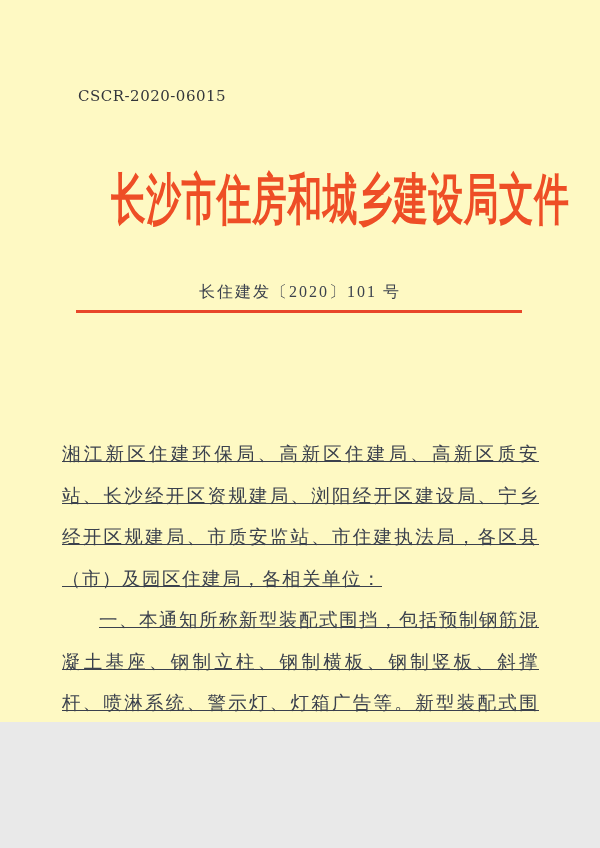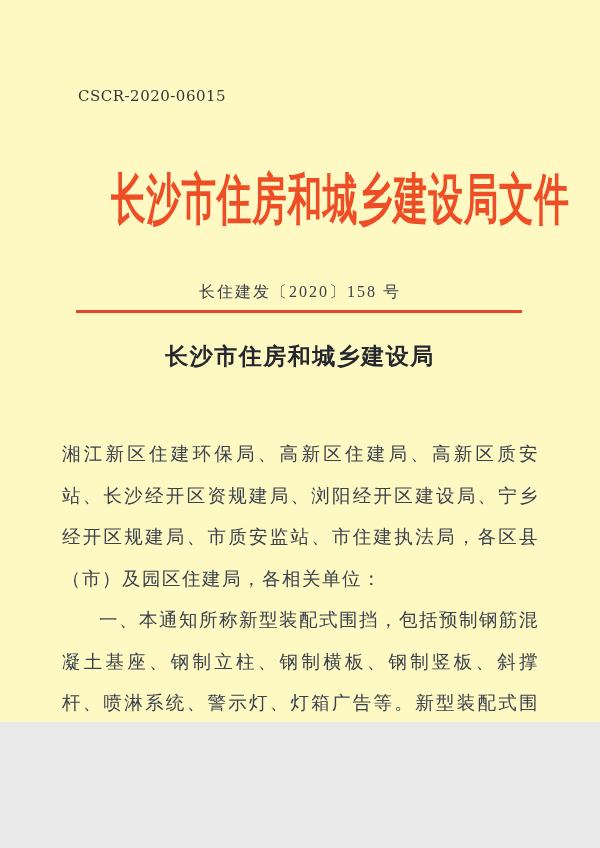--- a/index.html
+++ b/index.html
@@ -77,20 +77,21 @@
     left: 62px;
     width: 477px;
     font-size: 18.5px;
     line-height: 41.5px;
     letter-spacing: 1.5px;
     color: #3b414d;
     text-align: justify;
   }
   .body-text p {
     margin: 0;
+    text-decoration: underline;
   }
   .body-text p.indent {
     text-indent: 2em;
   }
   .page-number {
     position: absolute;
     top: 795px;
     left: 0;
     width: 600px;
     text-align: center;
@@ -101,26 +102,25 @@
 </style>
 </head>
 <body>
 
 <div class="page">
 
   <div class="doc-code">CSCR-2020-06015</div>
 
   <div class="banner">长沙市住房和城乡建设局文件</div>
 
-  <div class="issue-number">长住建发〔2020〕158 号</div>
+  <div class="issue-number">长住建发〔2020〕101 号</div>
 
   <div class="red-line"></div>
 
   <div class="doc-title">
-    <div>长沙市住房和城乡建设局</div>
   </div>
 
   <div class="body-text">
     <p>湘江新区住建环保局、高新区住建局、高新区质安站、长沙经开区资规建局、浏阳经开区建设局、宁乡经开区规建局、市质安监站、市住建执法局，各区县（市）及园区住建局，各相关单位：</p>
     <p class="indent">一、本通知所称新型装配式围挡，包括预制钢筋混凝土基座、钢制立柱、钢制横板、钢制竖板、斜撑杆、喷淋系统、警示灯、灯箱广告等。新型装配式围挡应用于市政道路、桥梁、地铁、隧道等线性工程，同时适用于房屋建筑工程的施工围挡。具体制作</p>
   </div>
 
   <div class="page-number">·1·</div>
 
 </div>

